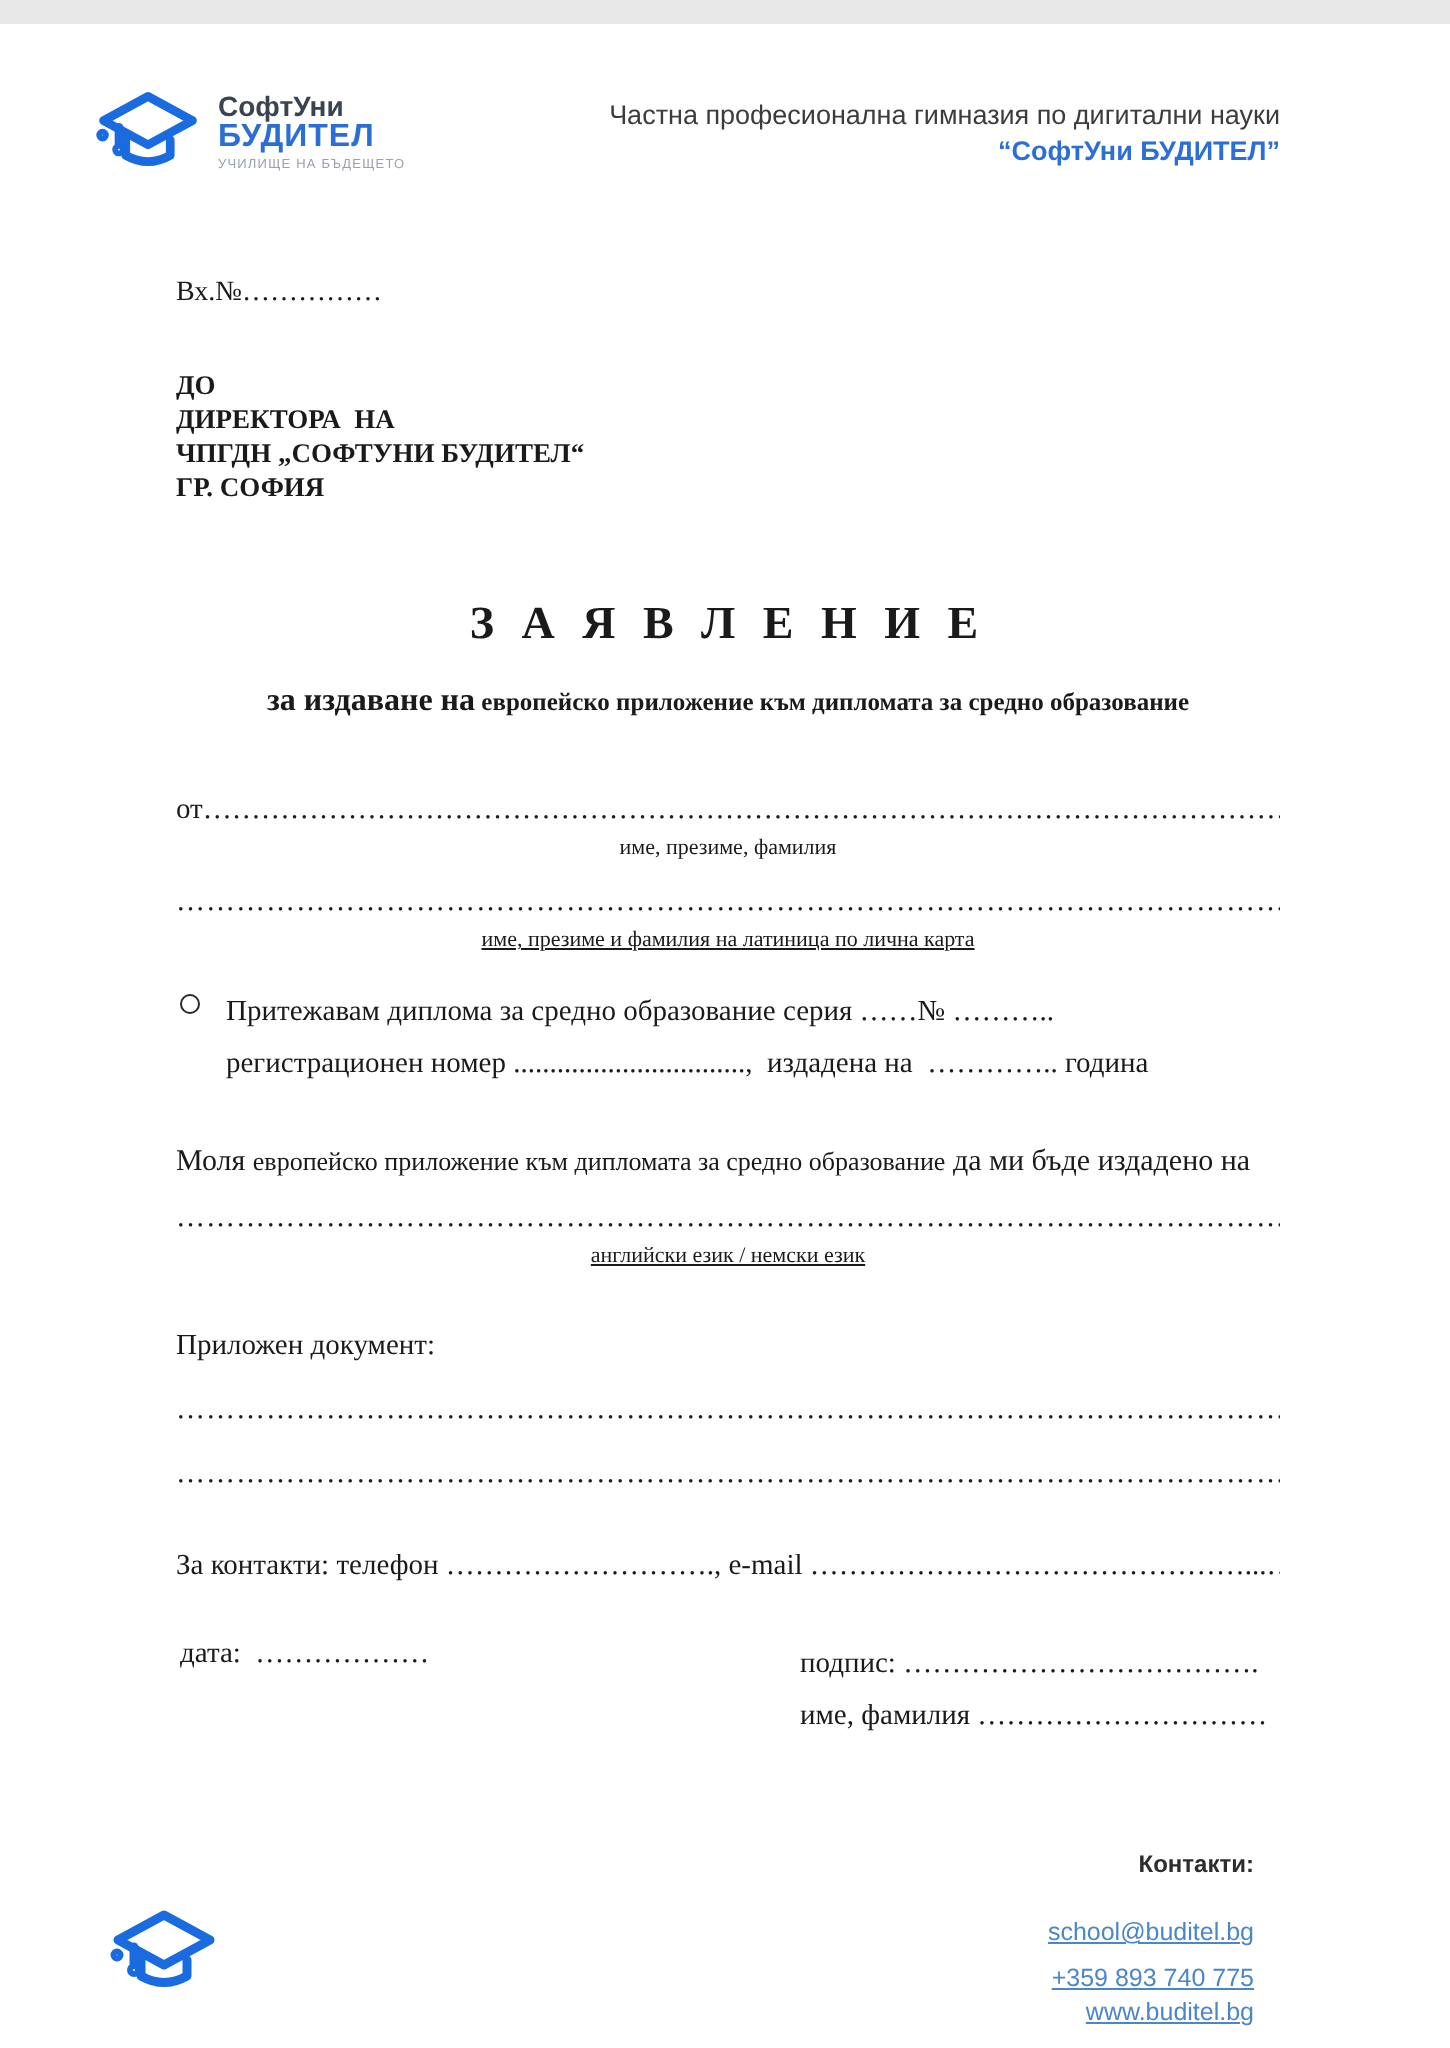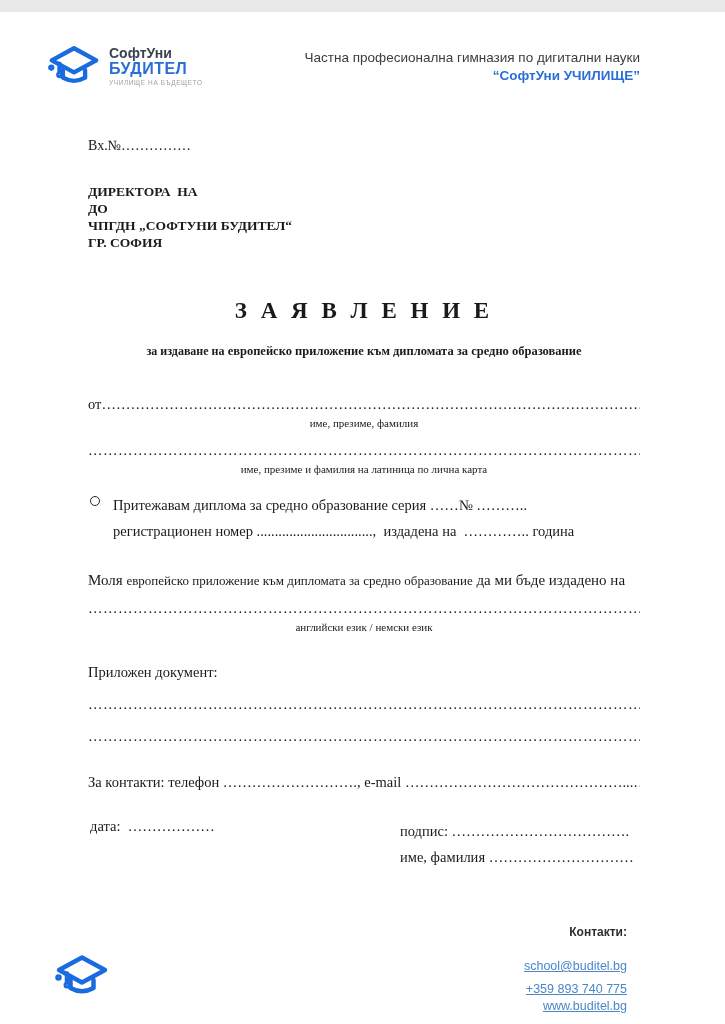--- a/index.html
+++ b/index.html
@@ -43,40 +43,40 @@
   .regno { margin-top: 36px; font-size: 14px; }
   .to-block { margin-top: 29px; font-size: 13.5px; font-weight: bold; line-height: 17px; }
   .title {
     margin-top: 47px;
     text-align: center;
     font-size: 23px;
     font-weight: bold;
     letter-spacing: 4px;
   }
   .subtitle { margin-top: 17px; text-align: center; font-weight: bold; }
-  .subtitle .big { font-size: 12px; }
+  .subtitle .big { font-size: 16px; }
   .subtitle .small { font-size: 12.5px; }
 
   .from-line {
     margin-top: 37px;
     font-size: 14.5px;
     white-space: nowrap;
     overflow: hidden;
     display: flex;
   }
   .from-line .dots { overflow: hidden; flex: 1; }
   .caption { text-align: center; font-size: 11px; margin-top: 4px; }
   .dotline {
     font-size: 14.5px;
     white-space: nowrap;
     overflow: hidden;
     letter-spacing: 0.5px;
   }
   .dotline.latin { margin-top: 13px; }
-  .caption2 { margin-top: 4px; }
+  .caption2 { margin-top: 4px; text-decoration: underline; }
 
   .options { margin-top: 17px; }
   .option { display: flex; align-items: flex-start; margin-bottom: 15px; font-size: 14.5px; }
   .radio {
     flex: 0 0 auto;
     width: 10px; height: 10px;
     border: 1.2px solid #2a2a2a;
     border-radius: 50%;
     margin: 4px 13px 0 2px;
   }
@@ -136,29 +136,29 @@
           </svg>
         </span>
         <div class="logo-text">
           <div class="logo-name1">СофтУни</div>
           <div class="logo-name2">БУДИТЕЛ</div>
           <div class="logo-tagline">УЧИЛИЩЕ НА БЪДЕЩЕТО</div>
         </div>
       </div>
       <div class="header-right">
         <div class="header-school">Частна професионална гимназия по дигитални науки</div>
-        <div class="header-brand">“СофтУни УЧИЛИЩЕ”</div>
+        <div class="header-brand">“СофтУни БУДИТЕЛ”</div>
       </div>
     </div>
 
     <div class="regno">Вх.№……………</div>
 
     <div class="to-block">
+      <div>ДО</div>
       <div>ДИРЕКТОРА&nbsp; НА</div>
-      <div>ДО</div>
       <div>ЧПГДН „СОФТУНИ БУДИТЕЛ“</div>
       <div>ГР. СОФИЯ</div>
     </div>
 
     <div class="title">З А Я В Л Е Н И Е</div>
     <div class="subtitle">
       <span class="big">за издаване на</span><span class="small"> европейско приложение към дипломата за средно образование</span>
     </div>
 
     <div class="from-line">

